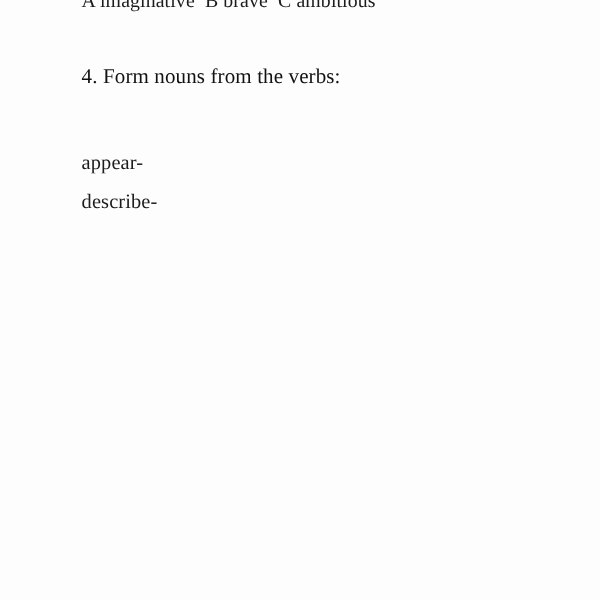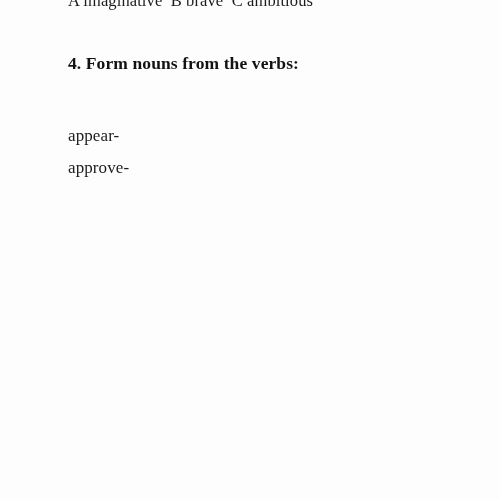--- a/index.html
+++ b/index.html
@@ -37,21 +37,21 @@
     color: #1c1c1c;
     letter-spacing: 0.1px;
   }
 
   
   .section-heading {
     position: absolute;
     left: 68px;
     top: 52px;
     font-size: 17.5px;
-    font-weight: bold;
+    font-weight: normal;
     line-height: 22px;
     white-space: pre;
     color: #121212;
     letter-spacing: 0.1px;
   }
 
   
   .verb-list {
     position: absolute;
     left: 68px;
@@ -73,16 +73,16 @@
 <body>
 
 <div class="page">
 
   <div class="clipped-line">A imaginative  B brave  C ambitious</div>
 
   <div class="section-heading">4. Form nouns from the verbs:</div>
 
   <ul class="verb-list">
     <li class="verb-item">appear-</li>
-    <li class="verb-item">approve-</li>
+    <li class="verb-item">describe-</li>
   </ul>
 
 </div>
 
 </body></html>

